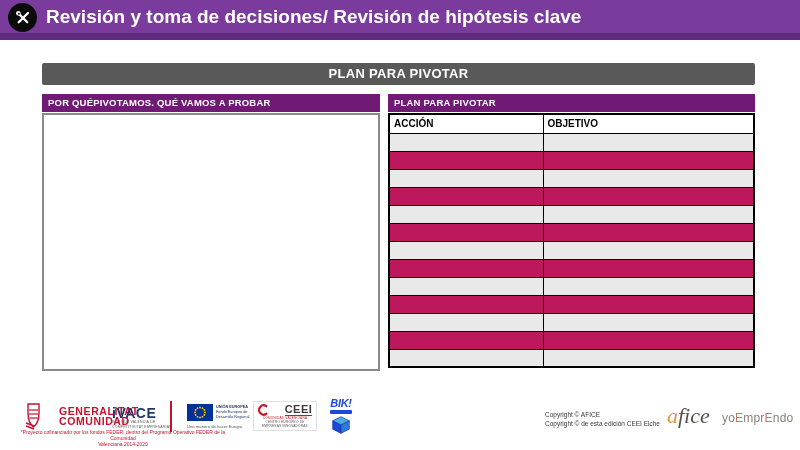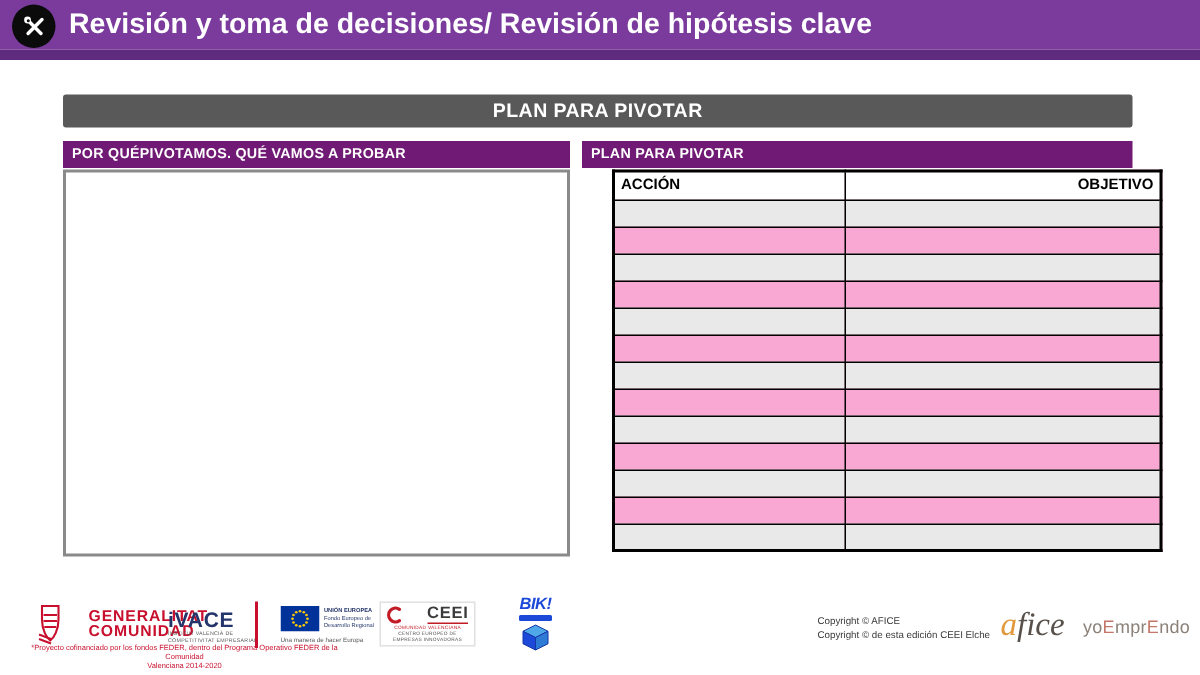--- a/index.html
+++ b/index.html
@@ -18,25 +18,25 @@
 
   
   .panel-hdr { position:absolute; top:94px; height:18px; background:#701a75; color:#fff; font-size:9.5px; font-weight:bold; line-height:18px; padding-left:6px; letter-spacing:.2px; }
   .panel-hdr.left { left:42px; width:338px; }
   .panel-hdr.right { left:388px; width:367px; }
 
   
   .left-box { position:absolute; left:42px; top:113px; width:338px; height:258px; background:#fff; border:2px solid #8a8a8a; }
 
   
-  table.pivot { position:absolute; left:408px; top:113px; width:367px; height:208px; border-collapse:collapse; table-layout:fixed; background:#f9a8d4; border:2px solid #000; }
+  table.pivot { position:absolute; left:388px; top:113px; width:367px; height:208px; border-collapse:collapse; table-layout:fixed; background:#be185d; border:2px solid #000; }
   table.pivot th, table.pivot td { border:1.5px solid #000; padding:0 4px; }
   table.pivot th { height:19px; font-size:10px; font-weight:bold; color:#000; background:#fff; }
   table.pivot th.col-accion { text-align:left; width:154px; }
-  table.pivot th.col-objetivo { text-align:right; }
+  table.pivot th.col-objetivo { text-align:left; }
   table.pivot tbody tr:nth-child(odd) td { background:#E9E9E9; }
   table.pivot tbody td { height:18px; }
 
   
   .gva { position:absolute; left:24px; top:402px; display:flex; align-items:center; gap:16px; }
   .gva-text { color:#C8102E; font-weight:bold; font-size:10.5px; line-height:10.5px; letter-spacing:.6px; }
   .funding-note { position:absolute; left:14px; top:429px; width:218px; text-align:center; color:#C8102E; font-size:5px; line-height:6px; }
 
   .ivace { position:absolute; left:112px; top:406px; text-align:left; }
   .ivace-name { color:#24356B; font-weight:bold; font-size:14px; line-height:14px; letter-spacing:.5px; }
@@ -50,21 +50,21 @@
   .eu-line { color:#24356B; font-size:3.8px; line-height:4.8px; font-weight:bold; }
   .eu-line.light { font-weight:normal; }
   .eu-tagline { margin-top:3px; color:#555; font-size:4.2px; }
 
   .ceei { position:absolute; left:253px; top:401px; width:64px; background:#fff; border:1px solid #e0e0e0; padding:2px 3px; text-align:center; }
   .ceei-top { display:flex; align-items:center; justify-content:center; gap:17px; }
   .ceei-name { color:#3b3b3b; font-weight:bold; font-size:11px; line-height:11px; letter-spacing:.5px; border-bottom:1.5px solid #C21B26; }
   .ceei-sub { font-size:3.2px; line-height:4px; color:#555; letter-spacing:.2px; }
   .ceei-sub.red { color:#C21B26; }
 
-  .bik { position:absolute; left:327px; top:398px; width:28px; text-align:center;margin-left:16px; }
+  .bik { position:absolute; left:327px; top:398px; width:28px; text-align:center; }
   .bik-name { color:#1C49D8; font-weight:bold; font-size:11px; line-height:11px; letter-spacing:-.3px; font-style:italic; }
   .bik-banner { width:22px; height:4px; background:#1C49D8; border-radius:1px; margin:1px auto 1px auto; }
 
   .copyright { position:absolute; left:545px; top:410px; color:#3a3a3a; font-size:6.5px; line-height:9px; }
 
   .afice { position:absolute; left:667px; top:402px; font-family:"Liberation Serif", serif; font-style:italic; font-size:22px; line-height:28px;text-align:right; }
   .afice .a { color:#E2993B; }
   .afice .rest { color:#58514B; }
 
   .yoemp { position:absolute; left:722px; top:411px; font-size:12px; line-height:14px; letter-spacing:.2px; }

